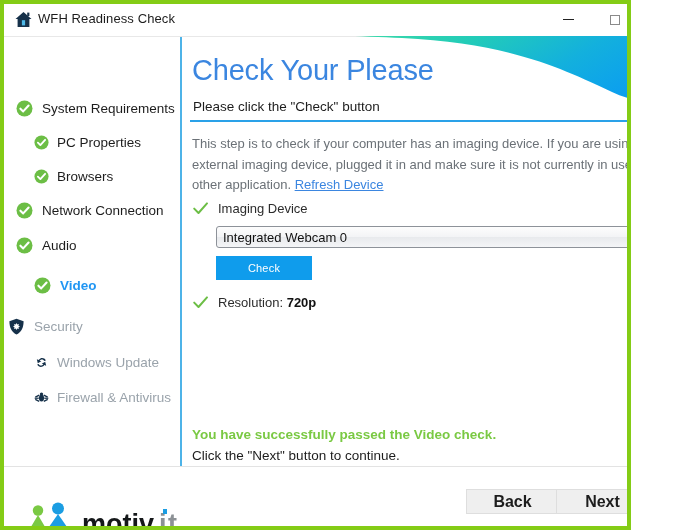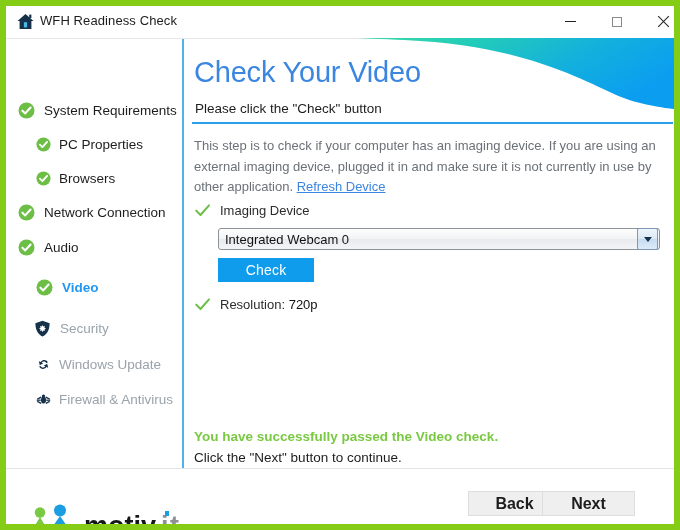--- a/index.html
+++ b/index.html
@@ -2,23 +2,23 @@
 <html><head>
 <meta charset="utf-8">
 <style>
   html,body{margin:0;padding:0;}
   body{
     width:680px;height:530px;overflow:hidden;
     font-family:"Liberation Sans",sans-serif;
     background:#ffffff;
   }
   .window{
-    position:relative;width:680px;height:530px;
+    position:relative;width:631px;height:530px;
     box-sizing:border-box;
-    border:6px solid #84cc16;
+    border:4px solid #84cc16;
     background:#ffffff;
     overflow:hidden;
   }
   
   .titlebar{
     position:absolute;left:0;top:0;width:680px;height:32px;
     background:#ffffff;
     border-bottom:1px solid #e8e8e8;
   }
   .title-home{
@@ -103,21 +103,21 @@
   }
 
   
   .check-row{
     position:absolute;display:flex;align-items:center;justify-content:space-between;
   }
   .tick{
     width:17px;height:17px;margin-right:9px;flex:0 0 auto;display:block;
   }
   .check-label{font-size:13px;color:#2c2c2c;}
-  .check-label b{font-weight:normal;color:#111;}
+  .check-label b{font-weight:bold;color:#111;}
 
   
   .combo{
     position:absolute;left:35px;top:189px;width:442px;height:22px;
     box-sizing:border-box;
     border:1px solid #8d9299;border-radius:3px;
     background:linear-gradient(to bottom,#fdfdfd 0%,#f3f4f6 48%,#e8eaed 52%,#f4f5f7 100%);
     display:flex;align-items:center;
   }
   .combo-text{
@@ -132,21 +132,21 @@
   }
   .arrow-dn{
     width:0;height:0;border-left:4px solid transparent;border-right:4px solid transparent;
     border-top:5px solid #18324e;display:block;
   }
 
   
   .btn-check{
     position:absolute;left:35px;top:219px;width:96px;height:24px;
     background:#0f9cec;border:none;
-    color:#ffffff;font-size:14px;font-family:"Liberation Sans",sans-serif;
+    color:#ffffff;font-size:11px;font-family:"Liberation Sans",sans-serif;
     cursor:pointer;letter-spacing:0.2px;
   }
 
   
   .success{
     position:absolute;left:11px;top:390px;
     font-size:13.5px;color:#7ac943;font-weight:bold;
   }
   .continue{
     position:absolute;left:11px;top:411px;
@@ -161,21 +161,21 @@
   .logo{
     position:absolute;left:14px;top:10px;width:176px;height:46px;margin-top:24px;
   }
   .btn-nav{
     position:absolute;top:22px;width:93px;height:25px;
     background:#efefef;border:1px solid #dedede;
     font-size:16px;font-weight:bold;color:#1d1d1d;
     font-family:"Liberation Sans",sans-serif;cursor:pointer;
   }
   .btn-back{left:462px;}
-  .btn-next{left:536px;}
+  .btn-next{left:552px;}
 </style>
 </head>
 <body>
 
 <div class="window">
 
   <div class="titlebar">
     <span class="title-home">
       <svg width="19" height="19" viewBox="0 0 19 19">
         <path d="M9.5 2 L17.5 9 L15.4 9 L15.4 17 L3.6 17 L3.6 9 L1.5 9 Z" fill="#16314a"></path>
@@ -265,21 +265,21 @@
     <div class="nav-item" style="left:30px;top:237px;">
       <span class="nav-ico">
         <svg width="17" height="17" viewBox="0 0 17 17">
             <circle cx="8.5" cy="8.5" r="8" fill="#6cbe45"></circle>
             <path d="M4.4 8.7 L7.2 11.4 L12.6 5.5" stroke="#ffffff" stroke-width="2.1" fill="none" stroke-linecap="round" stroke-linejoin="round"></path>
           </svg>
       </span>
       <span class="nav-label active">Video</span>
     </div>
 
-    <div class="nav-item" style="left:28px;top:278px;align-items:center;">
+    <div class="nav-item" style="left:4px;top:278px;align-items:center;">
       <span class="nav-ico">
         <svg width="17" height="17" viewBox="0 0 17 17">
             <path d="M8.5 0.7 L15.6 3.2 C15.6 10 12.8 14.6 8.5 16.4 C4.2 14.6 1.4 10 1.4 3.2 Z" fill="#16314a"></path>
             <path d="M8.5 5 L9.3 6.6 L11 6 L10.4 7.8 L12 8.6 L10.4 9.4 L11 11.1 L9.3 10.5 L8.5 12.1 L7.7 10.5 L6 11.1 L6.6 9.4 L5 8.6 L6.6 7.8 L6 6 L7.7 6.6 Z" fill="#ffffff"></path>
           </svg>
       </span>
       <span class="nav-label dim">Security</span>
     </div>
 
     <div class="nav-item" style="left:30px;top:314px;">
@@ -308,21 +308,21 @@
         </svg>
       </span>
       <span class="nav-label dim">Firewall &amp; Antivirus</span>
     </div>
   </div>
 
   <div class="divider-v"></div>
 
   <div class="main">
 
-    <div class="page-title">Check Your Video</div>
+    <div class="page-title">Check Your Please</div>
     <div class="page-sub">Please click the "Check" button</div>
     <div class="rule"></div>
 
     <div class="body-text"><span>This step is to check if your computer has an imaging device. If you are using an external imaging device, plugged it in and make sure it is not currently in use by other application. </span><a href="#" class="link">Refresh Device</a></div>
 
     <div class="check-row" style="left:11px;top:163px;">
       <span class="tick">
         <svg width="17" height="17" viewBox="0 0 17 17">
             <path d="M2.2 8.6 L6.5 13 L15 3.4" stroke="#6cbe45" stroke-width="2" fill="none" stroke-linecap="round" stroke-linejoin="round"></path>
           </svg>

